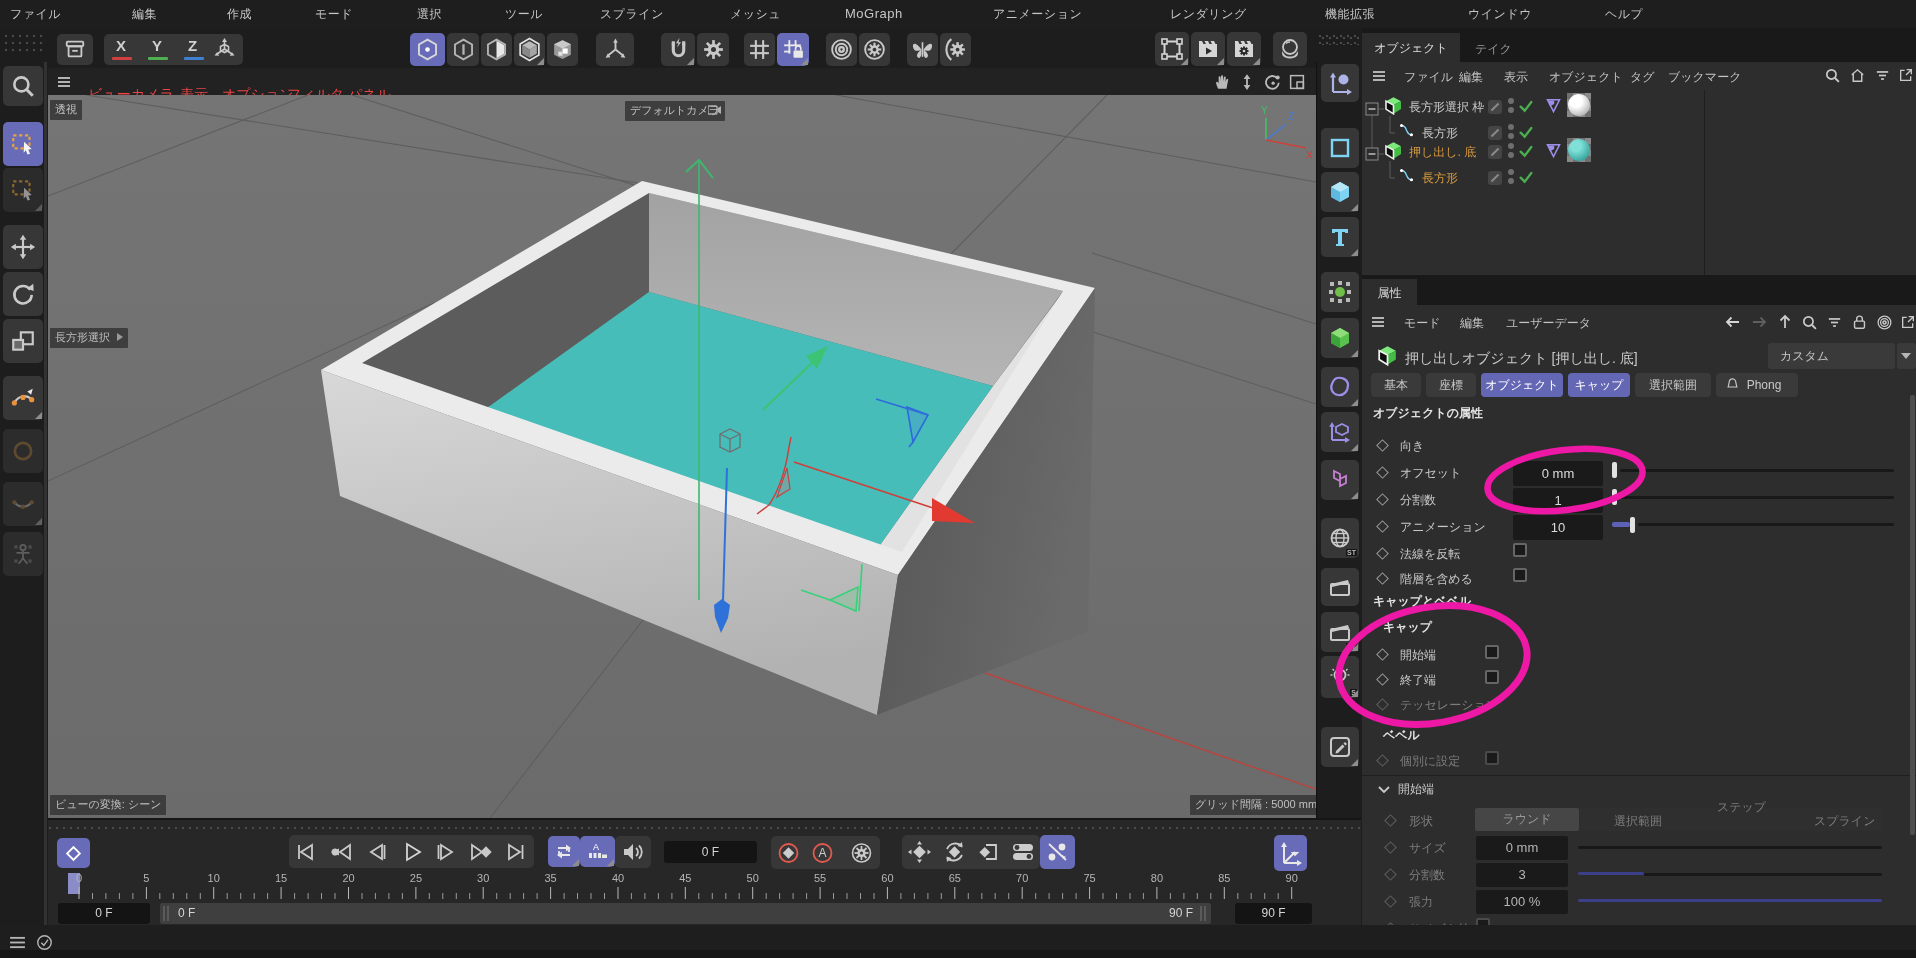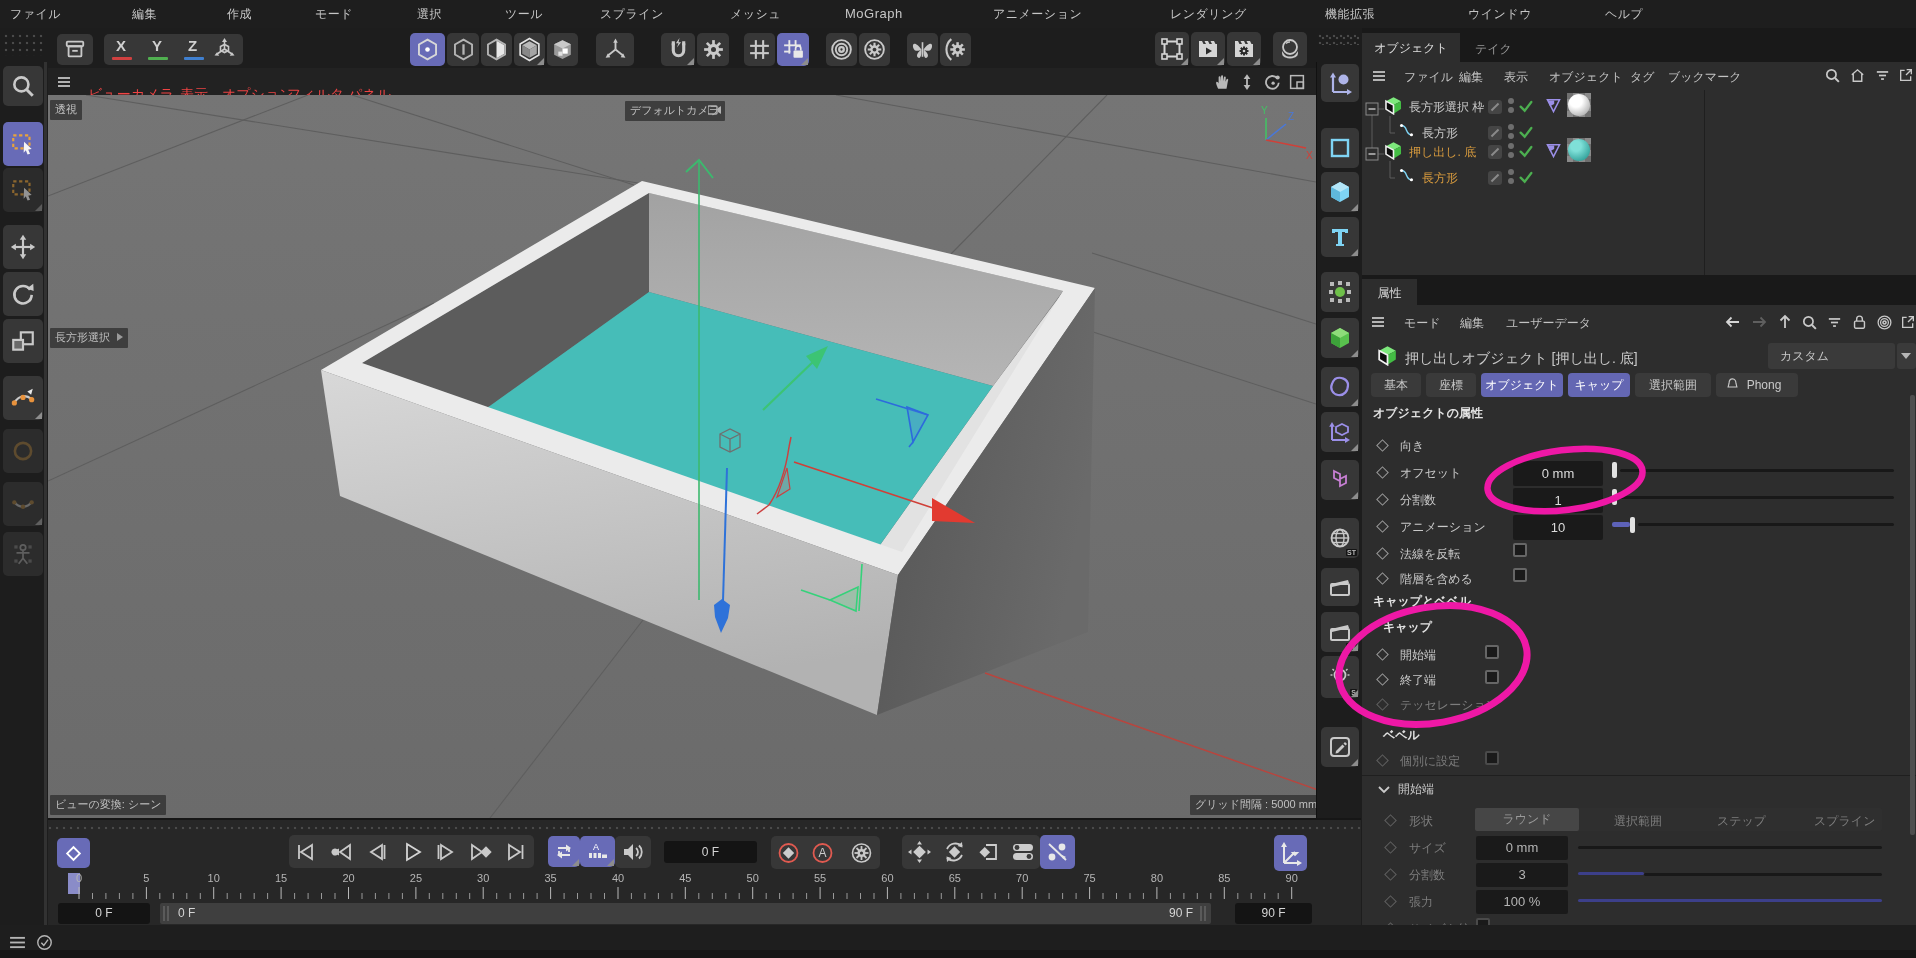--- a/index.html
+++ b/index.html
@@ -970,21 +970,21 @@
 <div style="position:absolute;left:0;top:500px;width:554px;height:1px;background:#1f1f1f"></div>
 <svg class="ic" style="left:16px;top:511px" width="12" height="8">
         <path d="M1 1 6 6 11 1" fill="none" stroke="#c9c9c9" stroke-width="1.8"></path>
       </svg>
 <span class="lbl" style="left:36px;top:506px">開始端</span>
 <i class="diam dim" style="left:24px;top:541px"></i>
       <span class="dlbl" style="left:47px;top:538px">形状</span>
 <div style="position:absolute;left:113px;top:533px;width:407px;height:23px;background:#2f2f2f;border-radius:2px"></div>
 <div style="position:absolute;left:113px;top:533px;width:104px;height:23px;background:#464646;border-radius:2px;color:#9a9a9a;font-size:12px;text-align:center;line-height:23px">ラウンド</div>
 <span class="dlbl" style="left:252px;top:538px">選択範囲</span>
-<span class="dlbl" style="left:355px;top:538px">ステップ</span>
+<span class="dlbl" style="left:355px;top:524px">ステップ</span>
 <span class="dlbl" style="left:452px;top:538px">スプライン</span>
 <i class="diam dim" style="left:24px;top:568px"></i>
       <span class="dlbl" style="left:47px;top:565px">サイズ</span>
 <div class="inp" style="left:114px;top:561px;width:92px;height:24px;line-height:24px;color:#b5b5b5">0 mm</div>
 <i class="sld" style="left:216px;top:571px;width:304px"></i>
 <i class="diam dim" style="left:24px;top:595px"></i>
       <span class="dlbl" style="left:47px;top:592px">分割数</span>
 <div class="inp" style="left:114px;top:588px;width:92px;height:24px;line-height:24px;color:#b5b5b5">3</div>
 <i class="sldb" style="left:216px;top:597px;width:66px;background:#3c3f8a;height:3px"></i>
 <i class="sld" style="left:282px;top:598px;width:238px"></i>

